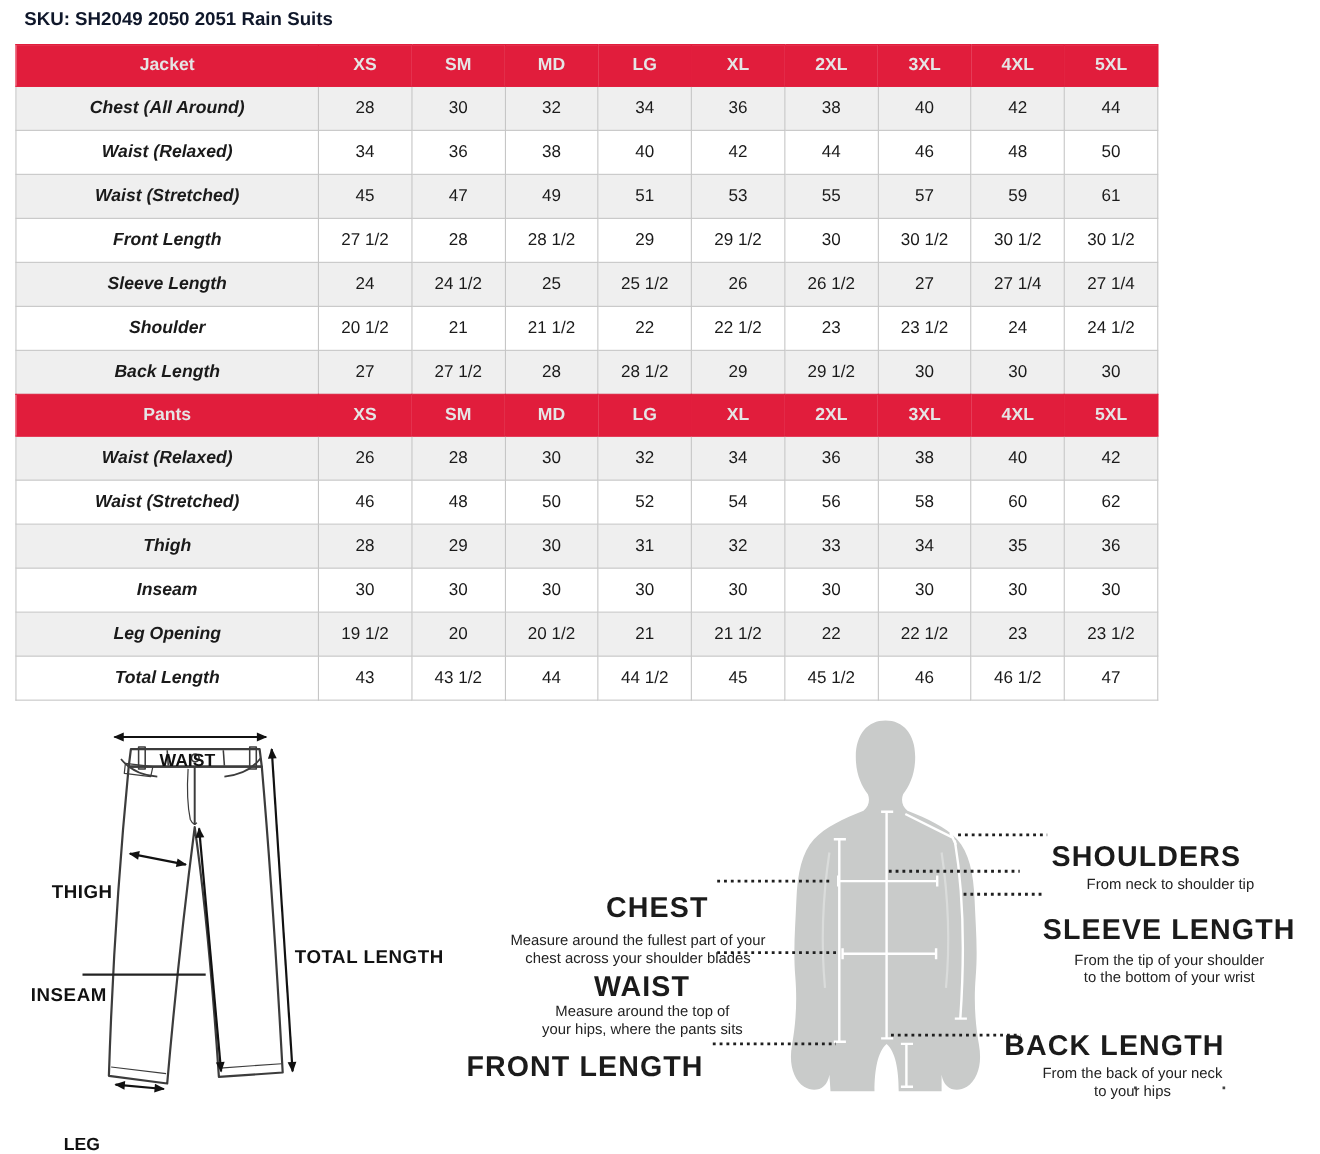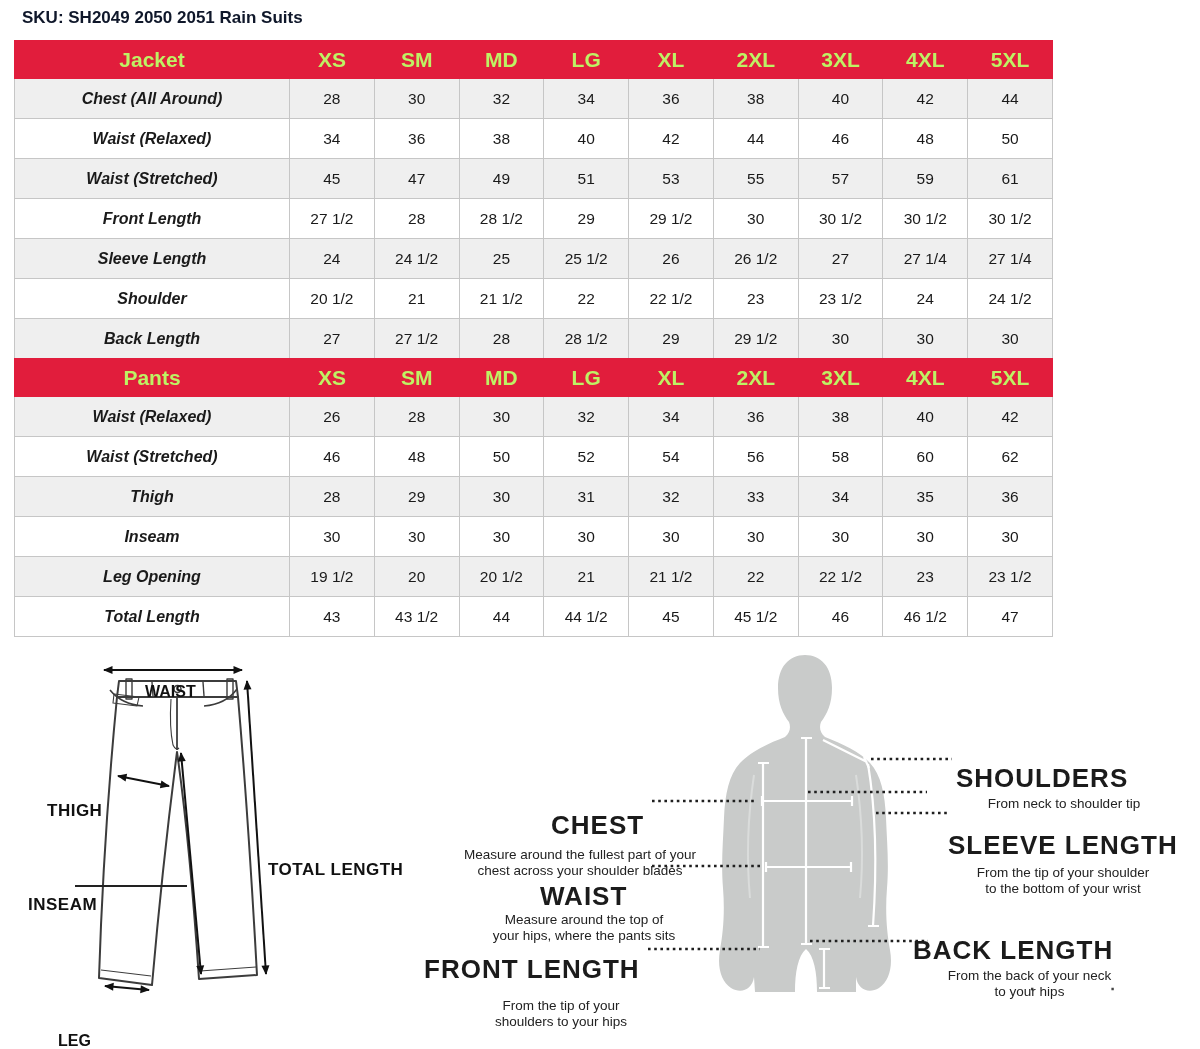--- a/index.html
+++ b/index.html
@@ -11,21 +11,21 @@
   *{margin:0;padding:0;box-sizing:border-box;}
   html,body{background:#fff;}
   body{font-family:"Liberation Sans",sans-serif;}
   .page{position:relative;width:1200px;height:1049px;background:#fff;overflow:hidden;}
   .title{position:absolute;left:22px;top:8px;font-size:17px;font-weight:bold;color:#0f172a;white-space:nowrap;}
 
   table.size-table{position:absolute;left:14px;border-collapse:collapse;table-layout:fixed;width:1039px;}
   table.size-table.jacket{top:40px;}
   table.size-table.pants{top:358px;}
   table.size-table thead th{
-    background:var(--header-red);color:#bef264;font-weight:bold;font-size:21px;
+    background:var(--header-red);color:#e5e5e5;font-weight:bold;font-size:16px;
     height:38px;text-align:center;vertical-align:middle;border:1px solid var(--header-red);
   }
   table.size-table tbody th, table.size-table tbody td{
     border:1px solid var(--grid-line);height:40px;text-align:center;vertical-align:middle;color:#1a1a1a;
   }
   table.size-table tbody th{font-weight:bold;font-size:16px;font-style:italic;}
   table.size-table tbody td{font-weight:normal;font-size:15.5px;}
   table.size-table tbody tr:nth-child(odd){background:var(--row-alt-gray);}
   table.size-table tbody tr:nth-child(even){background:#fff;}
 
@@ -361,22 +361,20 @@
   <div class="lbl lbl-small lbl-center" style="left:58px;top:999px;width:130px;line-height:20px;">LEG
 OPENING</div>
 
   <div class="lbl lbl-big" style="left:551px;top:780px;">CHEST</div>
   <div class="lbl lbl-desc" style="left:452px;top:815px;width:256px;">Measure around the fullest part of your
 chest across your shoulder blades</div>
   <div class="lbl lbl-big" style="left:540px;top:851px;">WAIST</div>
   <div class="lbl lbl-desc" style="left:478px;top:880px;width:212px;">Measure around the top of
 your hips, where the pants sits</div>
   <div class="lbl lbl-big" style="left:424px;top:924px;">FRONT LENGTH</div>
-  <div class="lbl lbl-desc" style="left:455px;top:966px;width:212px;">From the tip of your
-shoulders to your hips</div>
 
   <div class="lbl lbl-big" style="left:956px;top:733px;">SHOULDERS</div>
   <div class="lbl lbl-desc" style="left:956px;top:764px;width:216px;">From neck to shoulder tip</div>
   <div class="lbl lbl-big" style="left:948px;top:800px;">SLEEVE LENGTH</div>
   <div class="lbl lbl-desc left" style="left:958px;top:833px;width:210px;text-align:center;">From the tip of your shoulder
 to the bottom of your wrist</div>
   <div class="lbl lbl-big" style="left:913px;top:905px;">BACK LENGTH</div>
   <div class="lbl lbl-desc" style="left:927px;top:936px;width:205px;">From the back of your neck
 to your hips</div>
 

